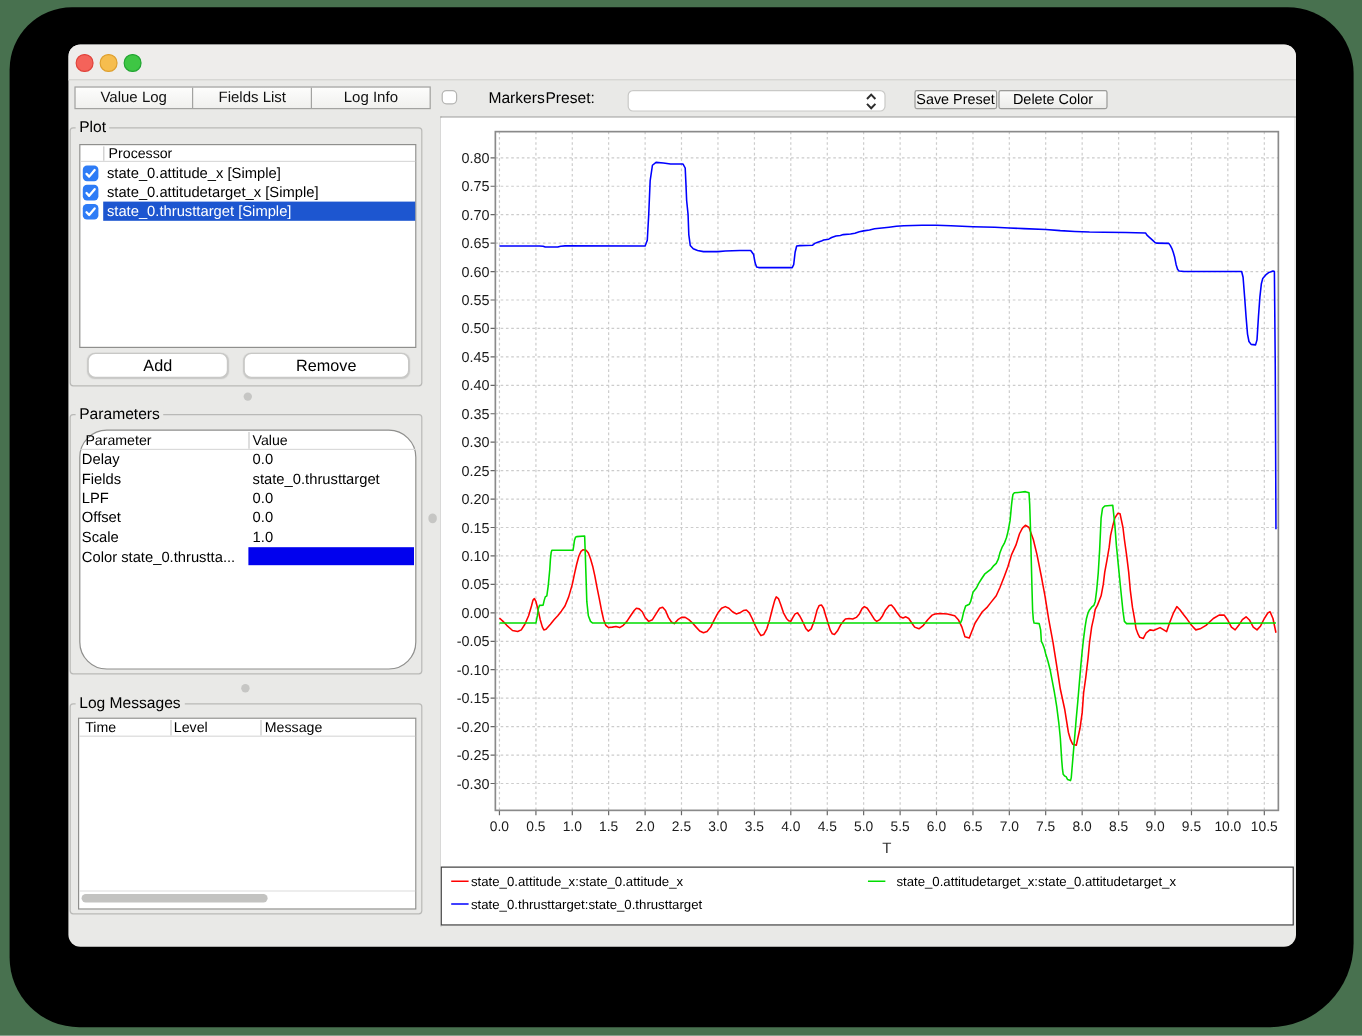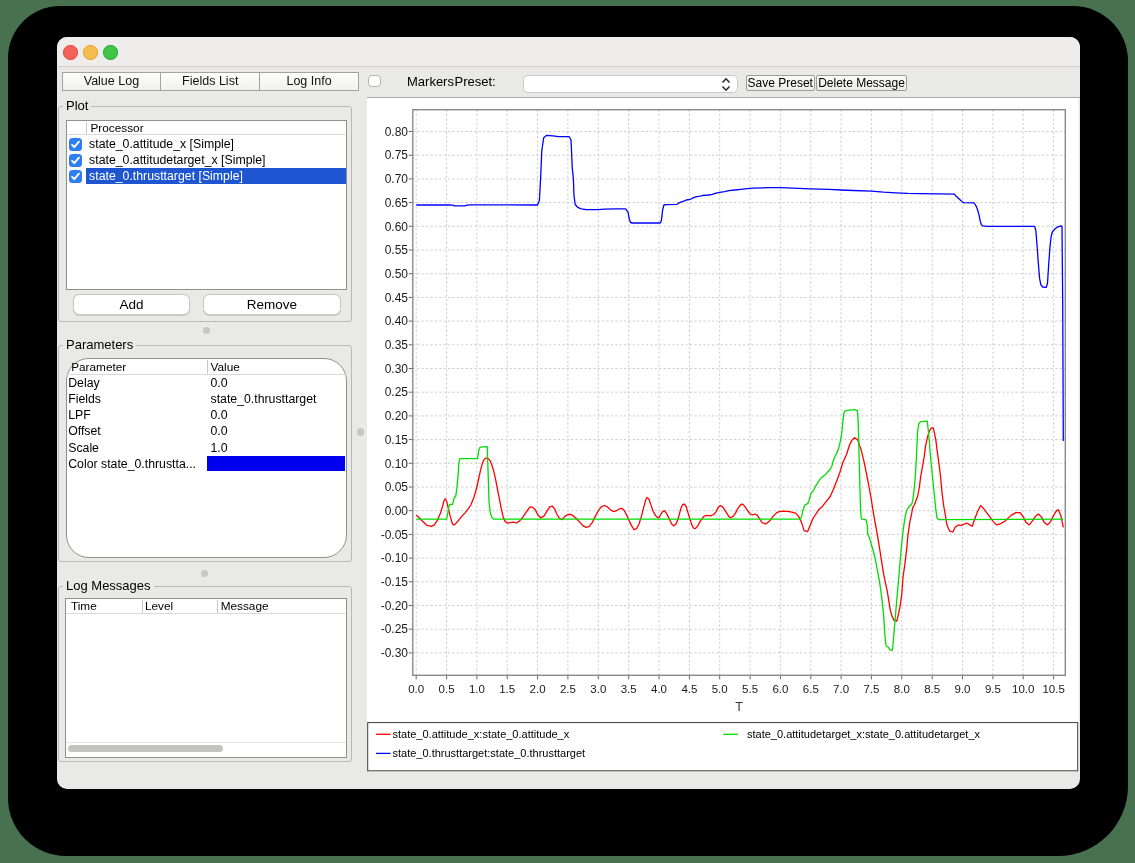--- a/index.html
+++ b/index.html
@@ -11,21 +11,21 @@
 .l-red{left:6.9px;background:#f4635a;border:0.5px solid #e0443c;}
 .l-yel{left:26.9px;background:#f6bd4e;border:0.5px solid #dfa02f;}
 .l-grn{left:46.9px;background:#3ec644;border:0.5px solid #22a532;}
 .title{position:absolute;left:0;top:0;width:100%;height:28.6px;line-height:29.5px;text-align:center;font-size:14px;font-weight:bold;color:#3b3b3b;}
 .segbar{position:absolute;left:5px;top:35px;width:297.5px;height:18.7px;border:1px solid #a3a3a1;background:linear-gradient(#fdfdfc,#f0f0ee);display:flex;box-sizing:border-box;}
 .seg{flex:1;text-align:center;font-size:12.5px;line-height:16.5px;color:#111;border-right:1px solid #a3a3a1;}
 .seg:last-child{border-right:none;}
 .chk{position:absolute;left:311.5px;top:37.6px;width:10.5px;height:10.5px;background:#fff;border:1.5px solid #b4b4b2;border-radius:4px;}
 .tlabel{position:absolute;top:35px;height:18.7px;line-height:19px;font-size:13px;color:#000;}
 .combo{position:absolute;left:466.5px;top:37.4px;width:212.7px;height:16.6px;background:#fff;border:1px solid #c9c9c7;border-radius:4.5px;}
-.tbtn{position:absolute;top:37.4px;height:16.8px;box-sizing:border-box;border:1px solid #9b9b99;background:linear-gradient(#fbfbfa,#ececea);border-radius:2px;font-size:12px;text-align:center;line-height:15px;color:#000;}
+.tbtn{position:absolute;top:37.4px;height:16.8px;box-sizing:border-box;border:1px solid #9b9b99;background:linear-gradient(#fbfbfa,#ececea);border-radius:2px;font-size:12px;text-align:center;line-height:15px;color:#000;margin-left:16px;}
 .group{position:absolute;left:1.6px;width:294.2px;border:1px solid #b9b9b7;border-radius:3px;box-sizing:border-box;}
 .glabel{position:absolute;font-size:13px;color:#000;background:#e9e9e7;padding:0 3px;line-height:14px;}
 .tbl{position:absolute;background:#fff;border:1px solid #8f8f8d;box-sizing:border-box;}
 .dot{position:absolute;border-radius:50%;background:#c6c6c4;}
 .rowtxt{position:absolute;font-size:12.3px;color:#000;white-space:pre;}
 .htxt{position:absolute;font-size:11.8px;color:#000;white-space:pre;}
 .cb{position:absolute;width:13px;height:13px;background:#2e7cf6;border-radius:3.5px;}
 .cb svg{position:absolute;left:0;top:0;}
 .macbtn{position:absolute;height:21.4px;background:#fff;border:1px solid #c8c8c6;border-radius:6.5px;box-sizing:border-box;text-align:center;font-size:13.5px;line-height:19.5px;color:#000;box-shadow:0 0.5px 1px rgba(0,0,0,0.15);}
 .vline{position:absolute;width:1px;background:#a9a9a7;}
@@ -47,21 +47,21 @@
   <div class="chk"></div>
   <div class="tlabel" style="left:330.5px;margin-left:20px;">Markers</div>
   <div class="tlabel" style="left:398px;">Preset:</div>
   <div class="combo">
     <svg width="10" height="15" style="position:absolute;right:6px;top:1px;" viewBox="0 0 10 15">
       <polyline points="1.5,5.5 5,1.8 8.5,5.5" fill="none" stroke="#2c2c2c" stroke-width="1.6"></polyline>
       <polyline points="1.5,9.5 5,13.2 8.5,9.5" fill="none" stroke="#2c2c2c" stroke-width="1.6"></polyline>
     </svg>
   </div>
   <div class="tbtn" style="left:689.5px;width:68.5px;">Save Preset</div>
-  <div class="tbtn" style="left:759.5px;width:91px;">Delete Message</div>
+  <div class="tbtn" style="left:759.5px;width:91px;">Delete Color</div>
 
   <div class="group" style="top:68.8px;height:216px;"></div>
   <div class="glabel" style="left:6.5px;top:61.8px;">Plot</div>
   <div class="tbl" style="left:9px;top:82.7px;width:281px;height:169.8px;">
     <div style="position:absolute;left:19.9px;top:1px;height:12px;width:1px;background:#c9c9c9;"></div>
     <div style="position:absolute;left:0;top:13.2px;width:100%;height:1px;background:#dadada;"></div>
     <div class="htxt" style="left:24px;top:0.5px;">Processor</div>
     <div style="position:absolute;left:19.9px;top:46.9px;right:0;height:16px;background:#1d56d0;"></div>
     <div class="cb" style="left:2px;top:16.8px;">
         <svg width="13" height="13" viewBox="0 0 13 13">

